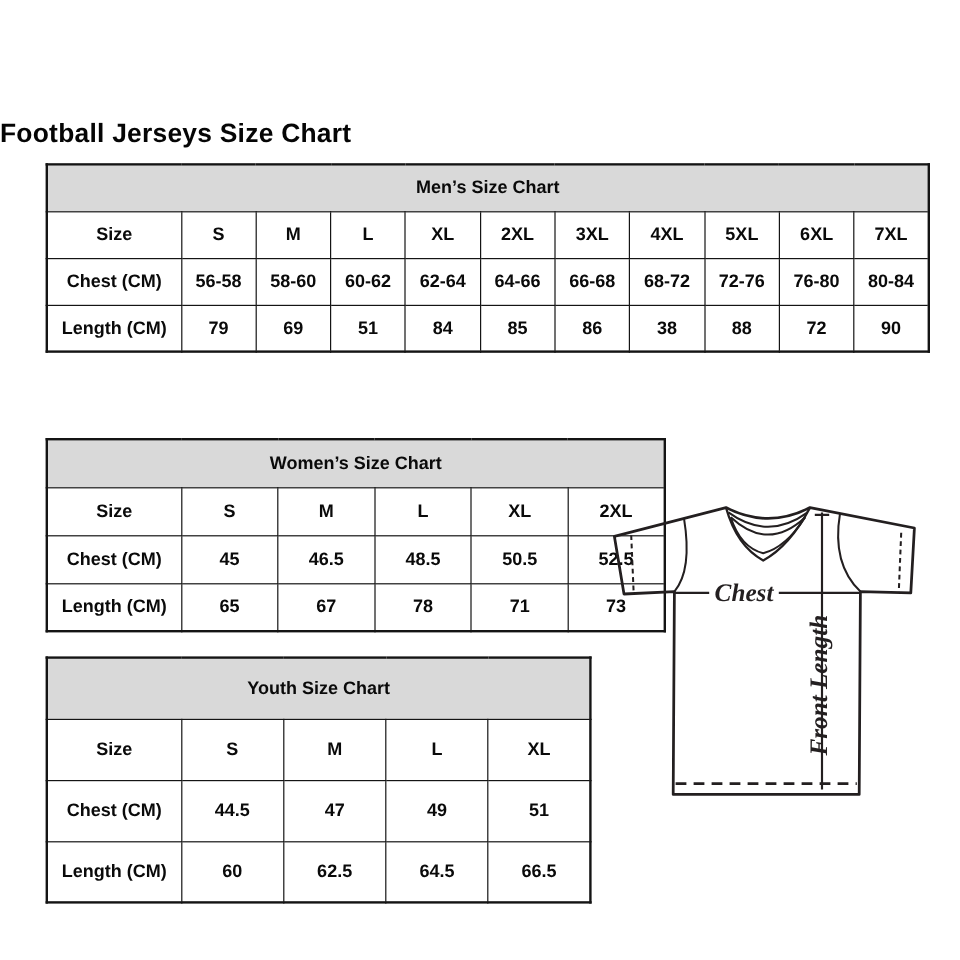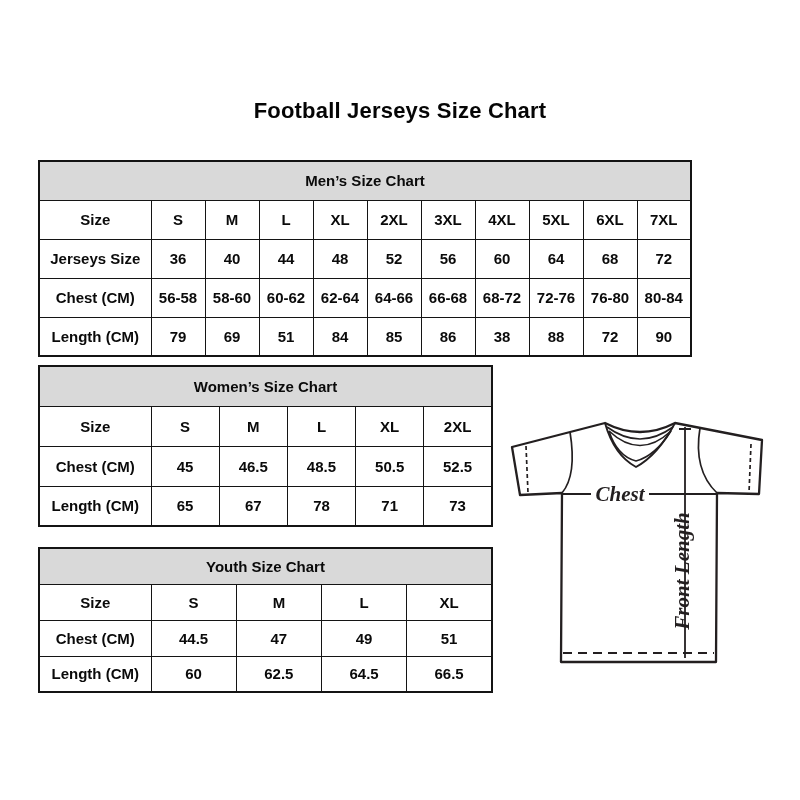--- a/index.html
+++ b/index.html
@@ -1,41 +1,41 @@
 <!DOCTYPE html>
 <html><head>
 <meta charset="utf-8">
 <style>
   html,body{margin:0;padding:0;}
   body{
     width:800px;height:800px;background:#ffffff;position:relative;
     font-family:"Liberation Sans",sans-serif;overflow:hidden;
   }
   .page-title{
-    position:absolute;top:98px;left:0;width:800px;text-align:center;
+    position:absolute;top:98px;left:0;width:800px;text-align:left;
     font-size:22px;font-weight:bold;color:#050505;letter-spacing:.2px;
   }
   table.size-table{
     position:absolute;border-collapse:collapse;table-layout:fixed;
     background:#ffffff;border:2.5px solid #141414;
   }
   table.size-table td{
     border:1.7px solid #141414;text-align:center;vertical-align:middle;
     font-weight:bold;font-size:15px;color:#0a0a0a;padding:0;
     overflow:hidden;white-space:nowrap;
   }
   td.tbl-title{
     background:#d9d9d9;font-size:17px;border-bottom:2.2px solid #141414;
   }
-  #mens-table{left:38px;top:160px;width:654px;}
+  #mens-table{left:38px;top:136px;width:737px;}
   #mens-table tr{height:39px;}
-  #womens-table{left:38px;top:365px;width:455px;border-radius:14px;}
+  #womens-table{left:38px;top:365px;width:517px;border-radius:14px;}
   #womens-table tr{height:40px;}
   #youth-table{left:38px;top:547px;width:455px;}
-  #youth-table tr{height:36px;}
+  #youth-table tr{height:51px;}
   col.c-label{width:112px;}
   #jersey-svg{position:absolute;left:503px;top:398px;}
   .jersey-line{stroke:#231f20;fill:none;}
   .jersey-label{
     font-family:"Liberation Serif",serif;font-style:italic;font-weight:bold;
     font-size:21px;fill:#231f20;
   }
 </style>
 </head>
 <body>
@@ -67,33 +67,20 @@
     <td>L</td>
     <td>XL</td>
     <td>2XL</td>
     <td>3XL</td>
     <td>4XL</td>
     <td>5XL</td>
     <td>6XL</td>
     <td>7XL</td>
   </tr>
   <tr>
-    <td>Jerseys Size</td>
-    <td>36</td>
-    <td>40</td>
-    <td>44</td>
-    <td>48</td>
-    <td>52</td>
-    <td>56</td>
-    <td>60</td>
-    <td>64</td>
-    <td>68</td>
-    <td>72</td>
-  </tr>
-  <tr>
     <td>Chest (CM)</td>
     <td>56-58</td>
     <td>58-60</td>
     <td>60-62</td>
     <td>62-64</td>
     <td>64-66</td>
     <td>66-68</td>
     <td>68-72</td>
     <td>72-76</td>
     <td>76-80</td>

